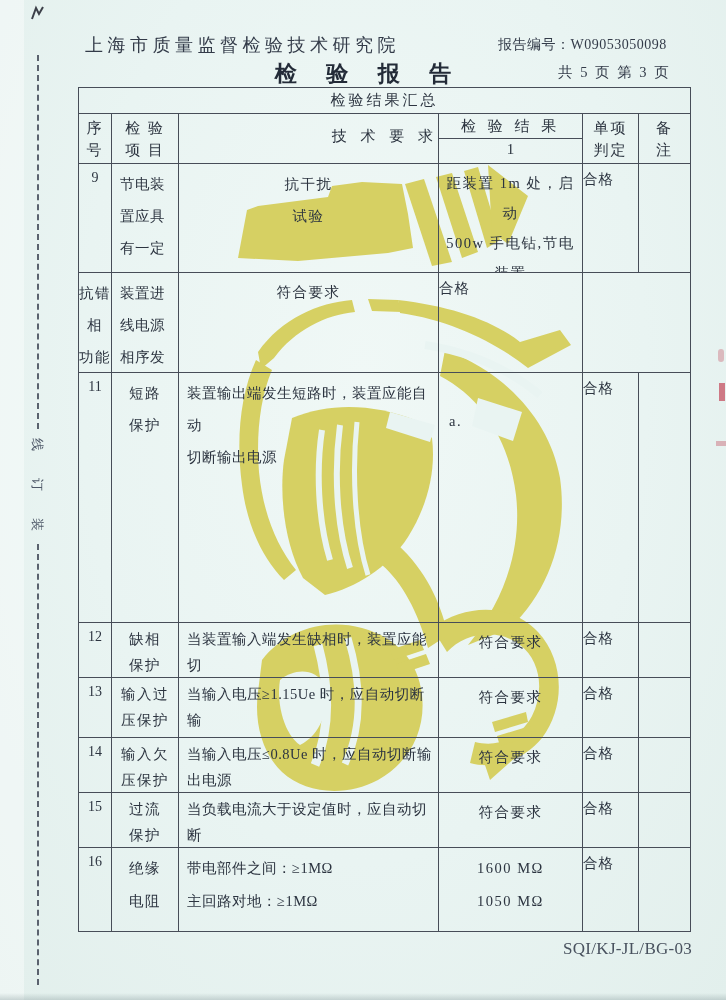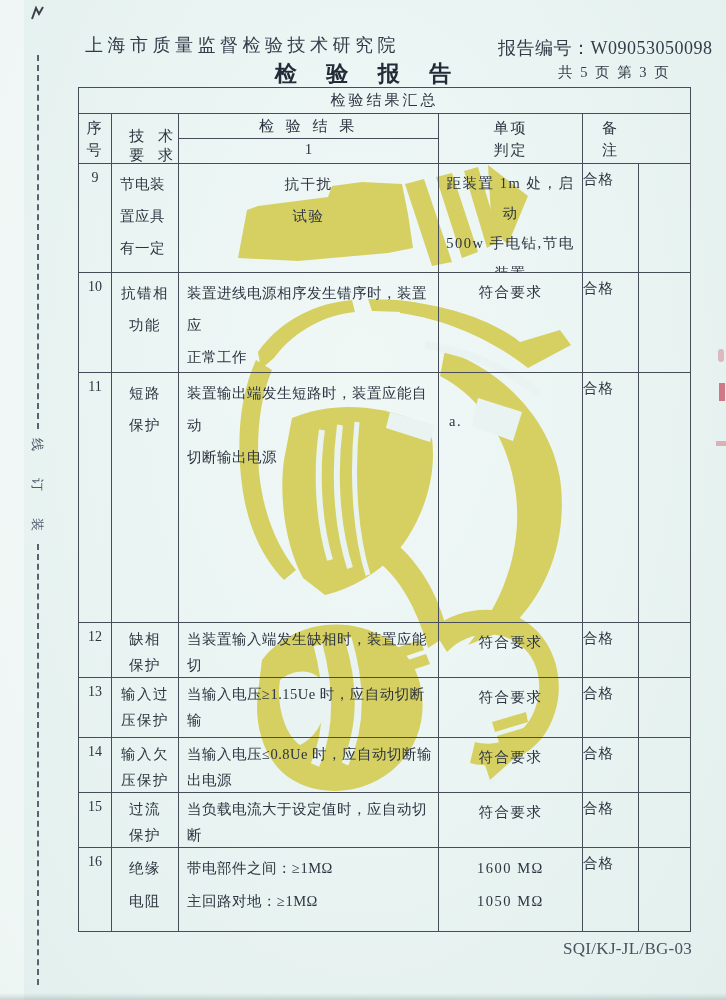--- a/index.html
+++ b/index.html
@@ -14,21 +14,21 @@
     background:rgba(255,255,255,0.40); }
   .bottom-shadow { position:absolute; left:0; bottom:0; width:100%; height:7px;
     background:linear-gradient(to bottom, rgba(150,170,170,0) 0%, rgba(130,150,152,0.35) 100%); }
 
   .wm { position:absolute; left:0; top:0; z-index:1; }
 
   .layer { position:absolute; left:0; top:0; width:100%; height:100%; z-index:2; }
 
   
   .institution { position:absolute; left:85px; top:33px; font-size:18px; letter-spacing:4.5px; color:#333b49; }
-  .report-no { position:absolute; left:498px; top:36px; font-size:18px; color:#333b49; letter-spacing:0.5px; }
+  .report-no { position:absolute; left:498px; top:36px; font-size:14px; color:#333b49; letter-spacing:0.5px; }
   .doc-title { position:absolute; left:0; top:59px; width:100%; text-align:center;
     font-size:22px; font-weight:bold; letter-spacing:12px; color:#232b38; text-indent:12px; }
   .pagination { position:absolute; left:558px; top:63px; font-size:14.5px; color:#333b49; letter-spacing:2px; }
 
   
   .bind-line { position:absolute; left:37px; width:0; border-left:2px dashed #5a626e; }
   .bl-top { top:55px; height:374px; }
   .bl-bottom { top:544px; height:441px; }
   .bind-char { position:absolute; left:28px; width:18px; font-size:13px; color:#4e5868;
     transform:rotate(90deg); }
@@ -159,20 +159,22 @@
     </div>
     <div class="doc-title">检 验 报 告</div>
     <div class="pagination">共 5 页  第 3 页</div>
 
     <div class="tbl">
       <div class="caption">检验结果汇总</div>
 
       <div class="grid head trow">
         <div class="cell h-two">序
 号</div>
+        <div class="cell h-two">检 验
+项 目</div>
         <div class="cell h-req">技 术 要 求</div>
         <div class="cell h-res">
           <div class="h-res-top">检 验 结 果</div>
           <div class="h-res-sub">1</div>
         </div>
         <div class="cell h-two">单项
 判定</div>
         <div class="cell h-two">备
 注</div>
       </div>
@@ -184,21 +186,20 @@
 试验</div>
         <div class="cell c-res">距装置 1m 处，启动
 500w 手电钻,节电装置
 工作正常，无异常现象
 出现</div>
         <div class="cell c-verdict">合格</div>
         <div class="cell c-note"></div>
       </div>
 
       <div class="grid trow r10">
-        <div class="cell c-no">10</div>
         <div class="cell c-item">抗错相
 功能</div>
         <div class="cell c-req">装置进线电源相序发生错序时，装置应
 正常工作</div>
         <div class="cell c-res">符合要求</div>
         <div class="cell c-verdict">合格</div>
         <div class="cell c-note"></div>
       </div>
 
       <div class="grid trow r11">

